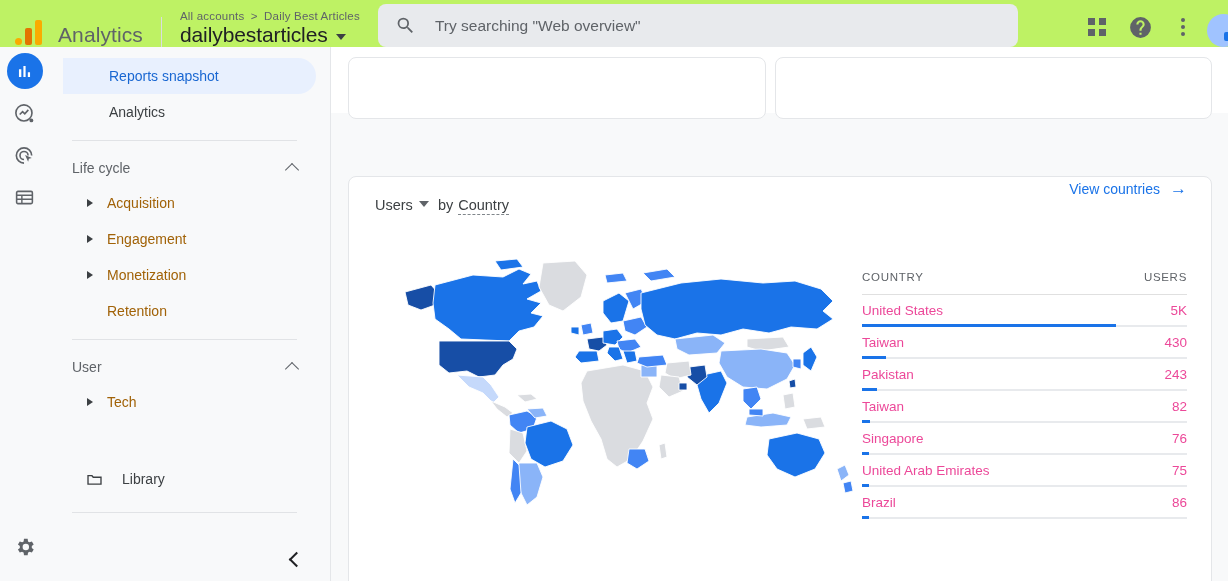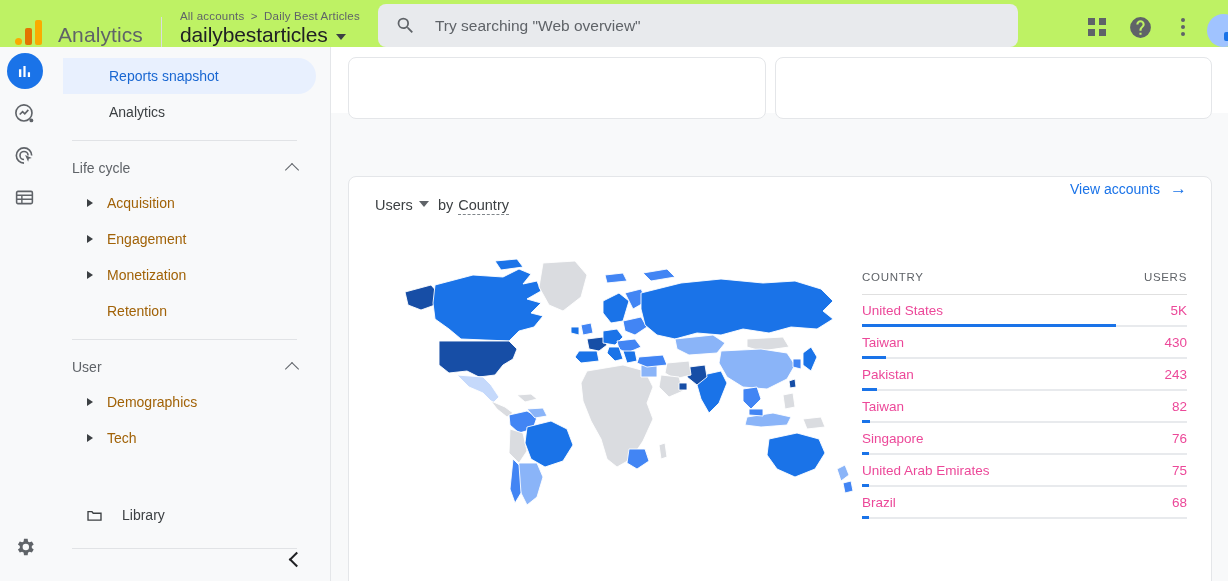--- a/index.html
+++ b/index.html
@@ -366,24 +366,20 @@
   </div>
   <div class="nav-sub noarrow">
     <span>Retention</span>
   </div>
 
   <div class="nav-sep"></div>
 
   <div class="nav-group">
     <span>User</span>
     <span class="chev-up"></span>
-  </div>
-  <div class="nav-sub">
-    <span class="tri-r"></span>
-    <span>Demographics</span>
   </div>
   <div class="nav-sub">
     <span class="tri-r"></span>
     <span>Tech</span>
   </div>
 
   <div style="height:40px"></div>
 
   <div class="lib-row">
     <span class="folder">
@@ -618,27 +614,27 @@
               <span>United Arab Emirates</span>
               <span>75</span>
             </div>
             <div class="track"></div>
             <div class="fill" style="width:2.2%"></div>
           </div>
 
           <div class="ct-row">
             <div class="rowline">
               <span>Brazil</span>
-              <span>68</span>
+              <span>86</span>
             </div>
             <div class="track"></div>
             <div class="fill" style="width:2%"></div>
           </div>
         </div>
 
         <div class="view-link">
-          <span>View accounts</span>
+          <span>View countries</span>
           <span class="arrow-r">→</span>
         </div>
       </div>
     </div>
   </div>
 </div>
 
 </body></html>

